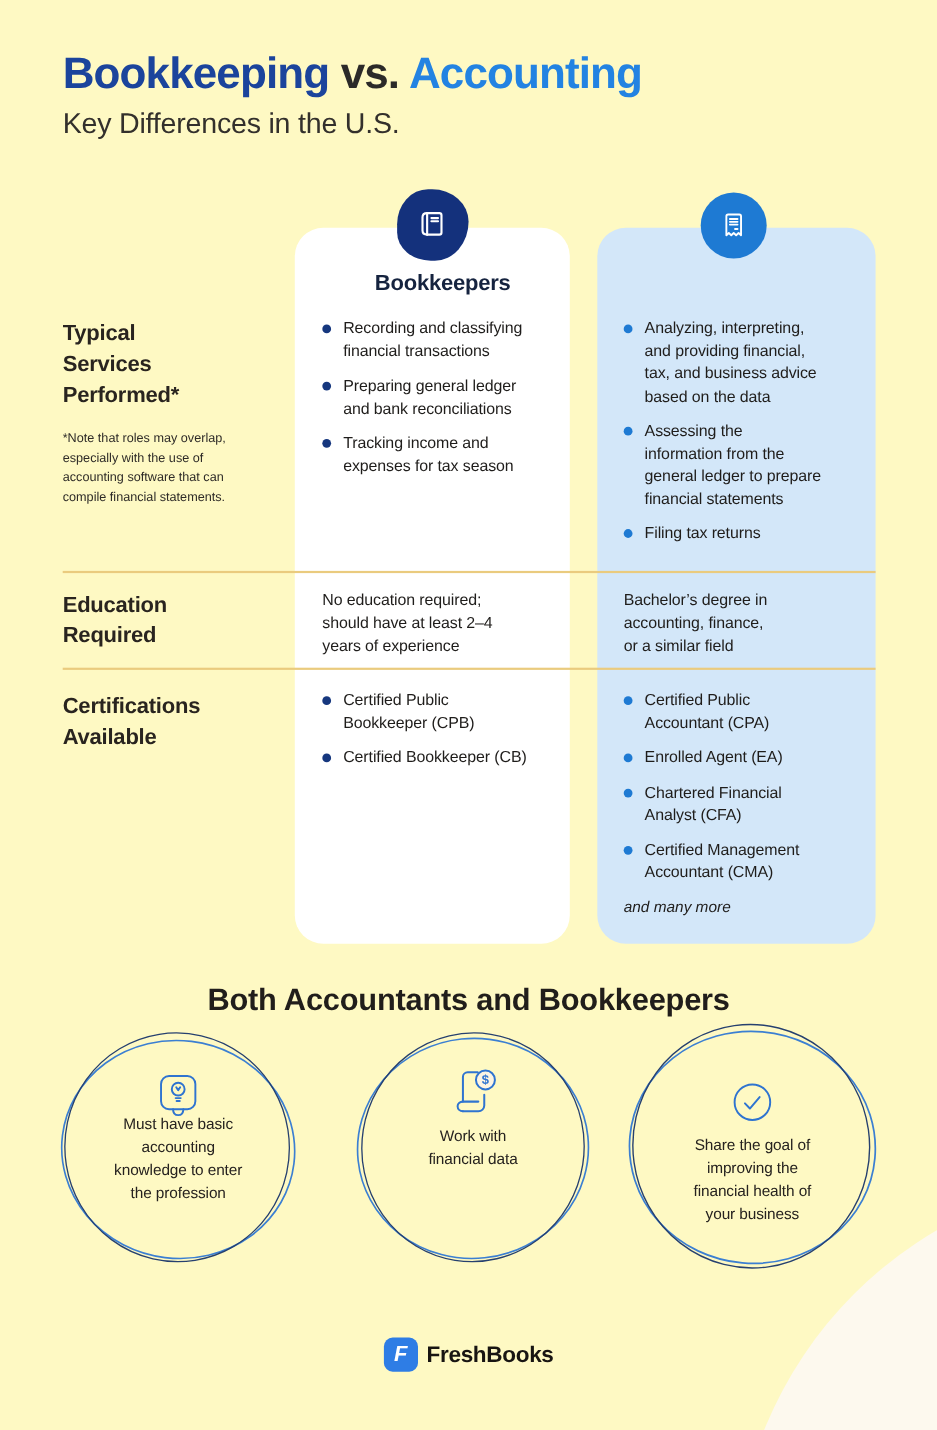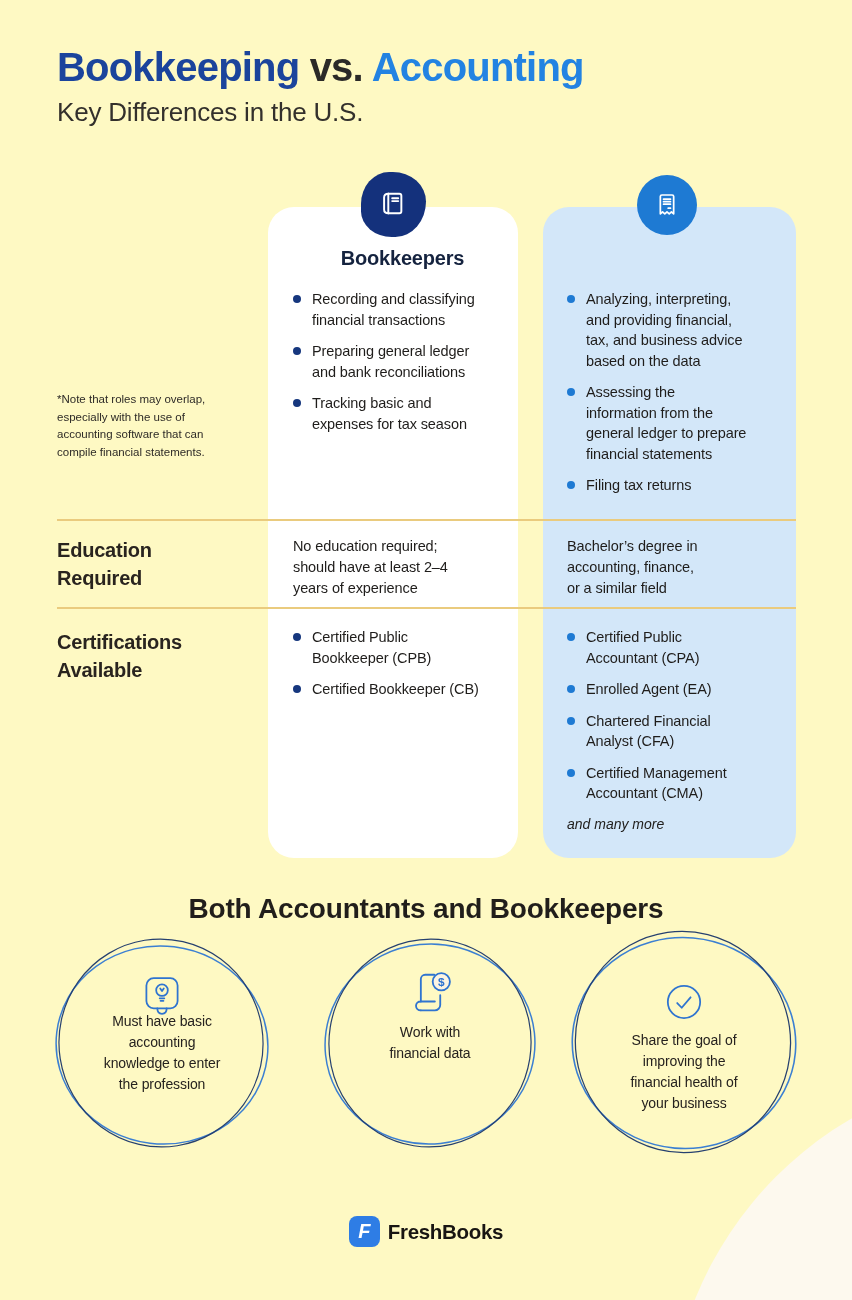--- a/index.html
+++ b/index.html
@@ -108,38 +108,41 @@
       <path d="M7 18.6 V5.7 a1.2 1.2 0 0 1 1.2 -1.2 h7.6 a1.2 1.2 0 0 1 1.2 1.2 V18.6 l-1.67 -1.5 -1.66 1.5 -1.67 -1.5 -1.66 1.5 -1.67 -1.5 -1.66 1.5 Z"></path>
       <line x1="9.4" y1="7.6" x2="14.6" y2="7.6"></line>
       <line x1="9.4" y1="9.5" x2="14.6" y2="9.5"></line>
       <line x1="9.4" y1="11.4" x2="14.6" y2="11.4"></line>
       <line x1="12.9" y1="14.4" x2="14.6" y2="14.4"></line>
     </svg>
   </div>
 
   <div class="col-header book">Bookkeepers</div>
 
+  <div class="row-label label-services">Typical
+Services
+Performed*</div>
   <div class="footnote">*Note that roles may overlap,
 especially with the use of
 accounting software that can
 compile financial statements.</div>
   <ul class="bullets book ul-svc-book">
       <li>
         <span class="dot"></span>
         <span class="bullet-text">Recording and classifying
 financial transactions</span>
       </li>
       <li>
         <span class="dot"></span>
         <span class="bullet-text">Preparing general ledger
 and bank reconciliations</span>
       </li>
       <li>
         <span class="dot"></span>
-        <span class="bullet-text">Tracking basic and
+        <span class="bullet-text">Tracking income and
 expenses for tax season</span>
       </li>
     </ul>
   <ul class="bullets acct ul-svc-acct">
       <li>
         <span class="dot"></span>
         <span class="bullet-text">Analyzing, interpreting,
 and providing financial,
 tax, and business advice
 based on the data</span>

